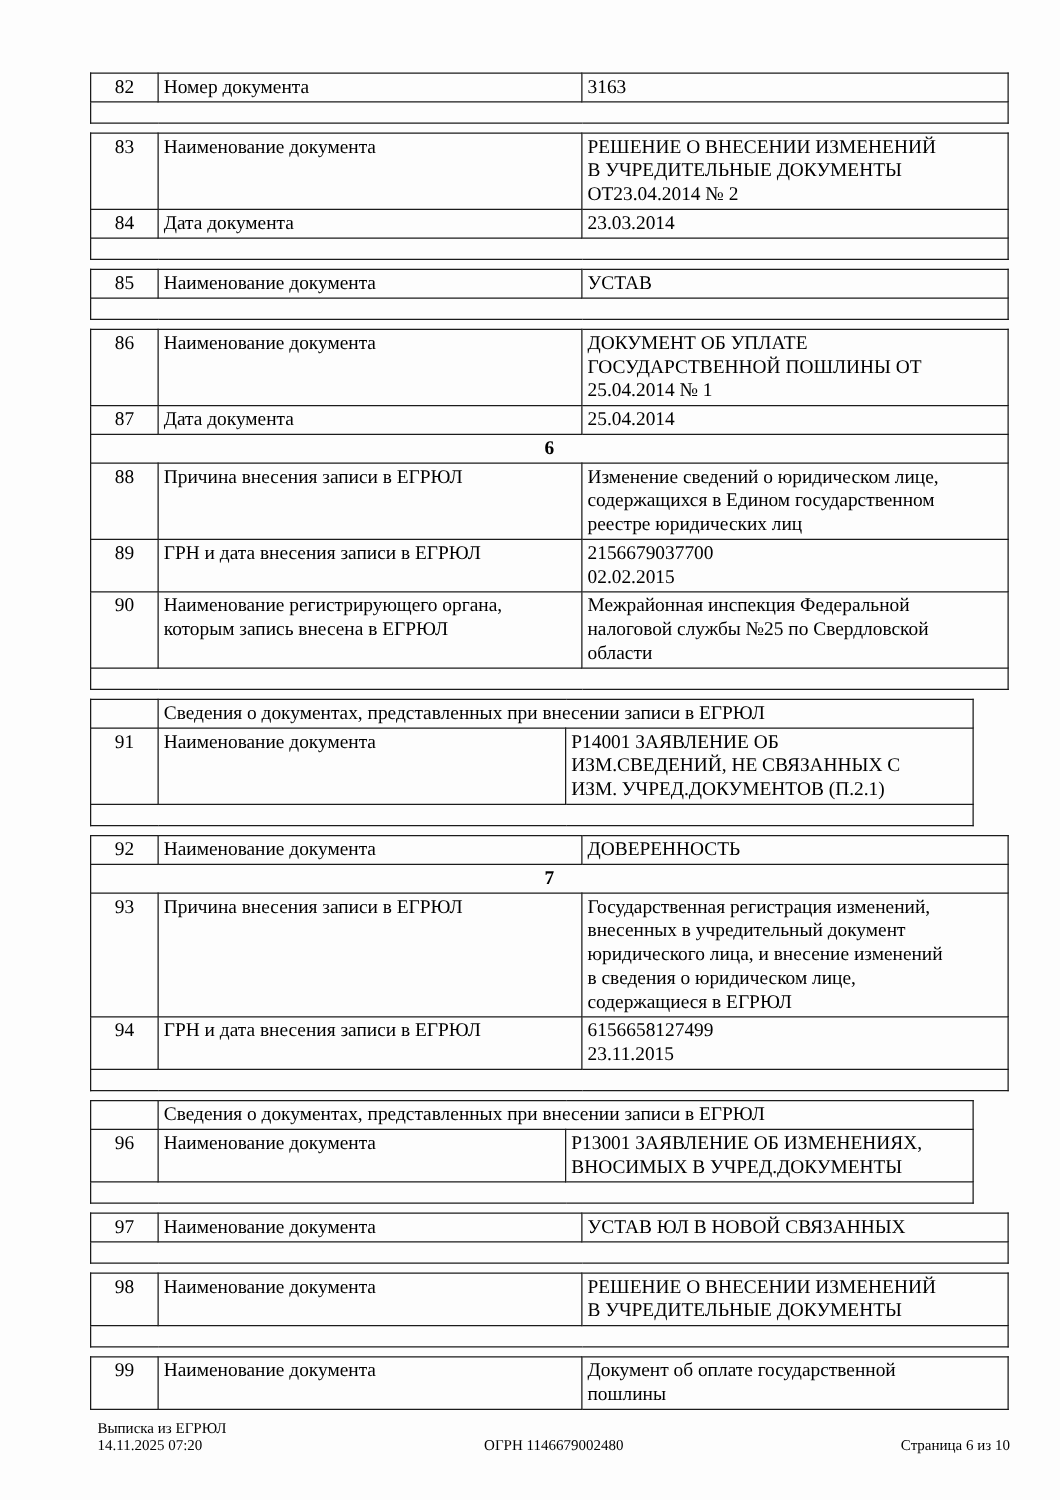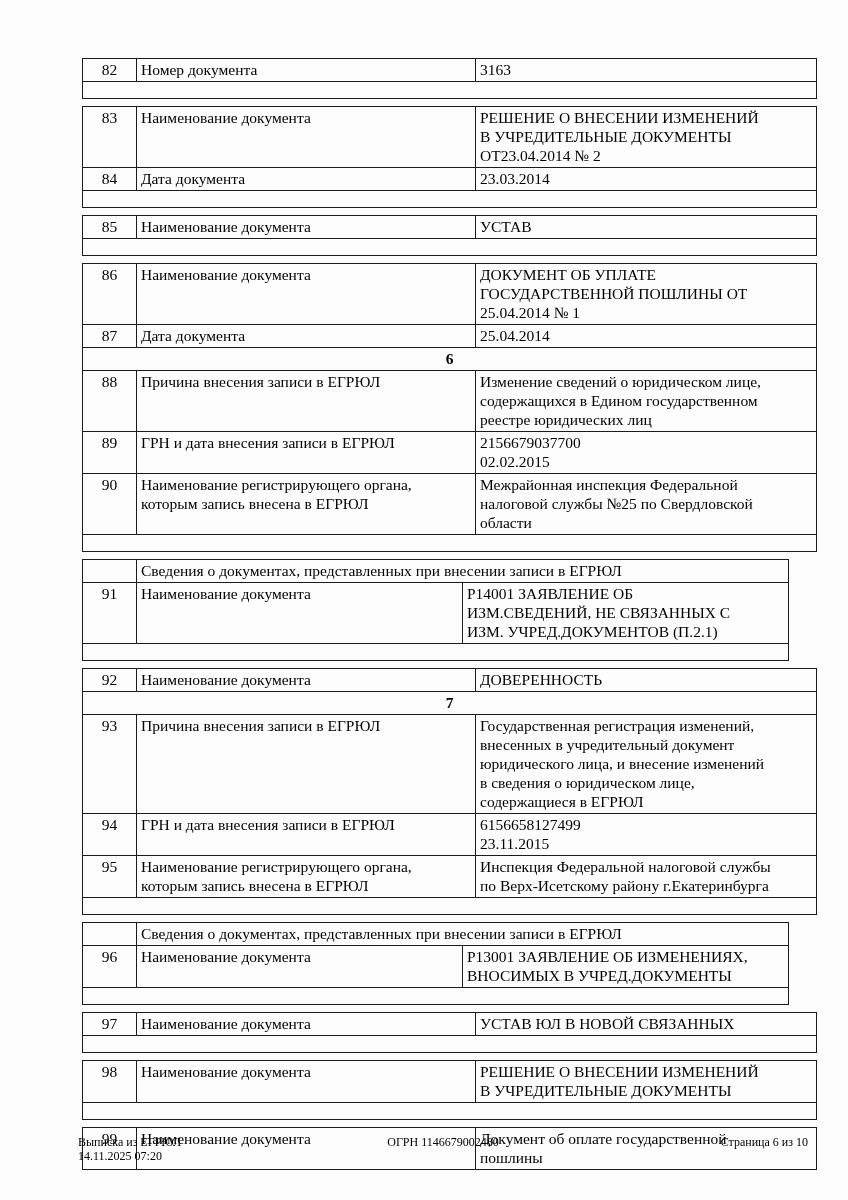--- a/index.html
+++ b/index.html
@@ -11,21 +11,21 @@
   }
   .page {
     position: relative;
     width: 848px;
     height: 1200px;
     overflow: hidden;
     background: #fdfdfd;
   }
   .tables {
     position: absolute;
-    left: 82px;
+    left: 72px;
     top: 58px;
     width: 707px;
   }
   table.doc-table {
     border-collapse: collapse;
     table-layout: fixed;
     width: 707px;
     margin: 0 0 7px 0;
   }
   table.doc-table td {
@@ -68,20 +68,21 @@
     white-space: nowrap;
     overflow: hidden;
     margin-left: 28px;
   }
   .footer {
     position: absolute;
     left: 78px;
     right: 40px;
     top: 1136px;
     display: flex;
+    align-items: flex-end;
     font-size: 12px;
     line-height: 13.5px;
   }
   .footer-left  { flex: 1; text-align: left; }
   .footer-center{ flex: 1; text-align: center; }
   .footer-right { flex: 1; text-align: right; }
 </style>
 </head>
 <body>
 
@@ -209,27 +210,20 @@
 внесенных в учредительный документ
 юридического лица, и внесение изменений
 в сведения о юридическом лице,
 содержащиеся в ЕГРЮЛ</td>
           </tr>
           <tr>
             <td class="num">94</td>
             <td class="label">ГРН и дата внесения записи в ЕГРЮЛ</td>
             <td class="value">6156658127499
 23.11.2015</td>
-          </tr>
-          <tr>
-            <td class="num">95</td>
-            <td class="label">Наименование регистрирующего органа,
-которым запись внесена в ЕГРЮЛ</td>
-            <td class="value">Инспекция Федеральной налоговой службы
-по Верх-Исетскому району г.Екатеринбурга</td>
           </tr>
           <tr>
             <td class="spacer" colspan="3"></td>
           </tr>
         </tbody>
       </table>
       <table class="doc-table">
         <tbody>
           <tr>
             <td class="subnum"></td>

